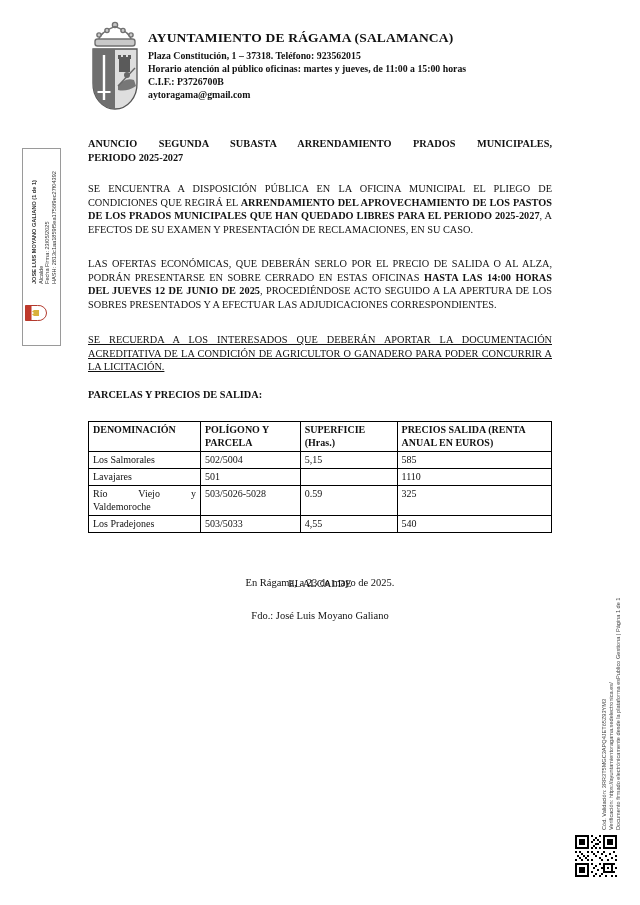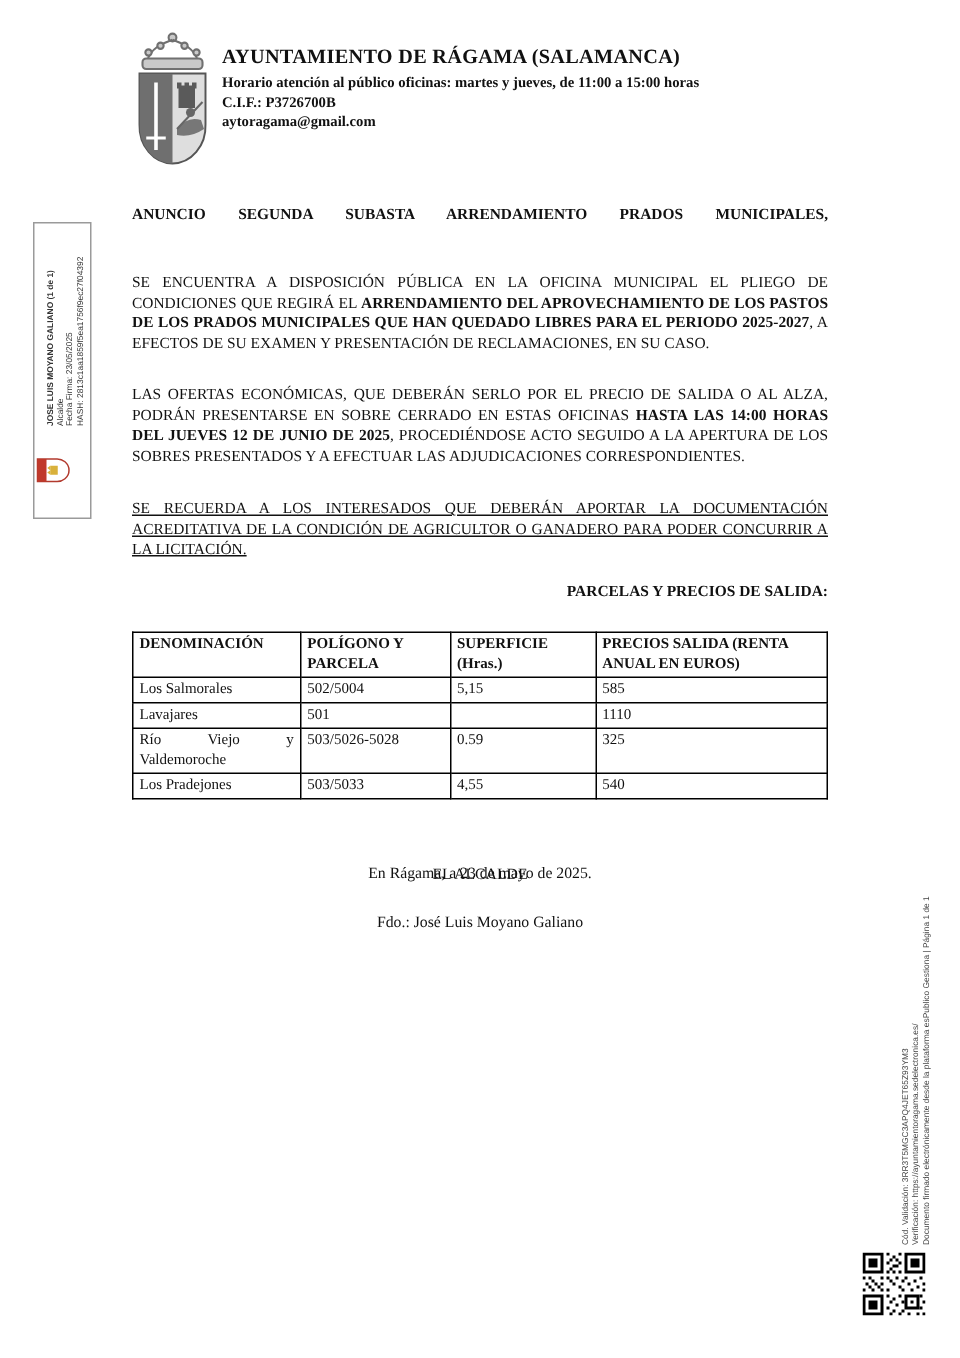--- a/index.html
+++ b/index.html
@@ -18,21 +18,21 @@
 
   
   .content-block { position:absolute; left:88px; width:464px; font-size:10.3px; line-height:13.6px; text-align:justify; }
   .doc-title { top:137px; font-weight:bold; }
   .doc-title .tl1 { display:block; text-align:justify; text-align-last:justify; }
   .doc-title .tl2 { display:block; }
   .para1 { top:182px; }
   .para2 { top:257px; }
   .para3 { top:333px; text-decoration:underline; }
   .bold-seg { font-weight:bold; }
-  .table-heading { top:388px; text-align:right; font-weight:bold; }
+  .table-heading { top:388px; text-align:left; font-weight:bold; }
 
   
   .price-table { position:absolute; left:88px; top:421px; width:464px; border-collapse:collapse; }
   .price-table th, .price-table td {
     border:1px solid #000; font-size:10px; line-height:13px; padding:1px 4px 2px 4px;
     vertical-align:top; text-align:left; font-family:"Liberation Serif","DejaVu Serif",serif;
   }
   .price-table th { font-weight:bold; }
   .price-table td.justify-cell { text-align:justify; text-align-last:auto; }
   .col-denom { width:112px; } .col-poly { width:100px; } .col-sup { width:97px; } .col-price { width:155px; }
@@ -100,27 +100,29 @@
         <rect x="40" y="35" width="3" height="4" fill="#5a5a5a"></rect>
         <path d="M30 66 q7 -9 16 -6 l2 6 q-9 6 -18 4 z" fill="#777777"></path>
         <line x1="30" y1="66" x2="47" y2="48" stroke="#666" stroke-width="1.4"></line>
         <circle cx="39" cy="55" r="3" fill="#666"></circle>
       </g>
     </svg>
   </div>
 
   <div class="header-text">
     <div class="org-name">AYUNTAMIENTO DE RÁGAMA (SALAMANCA)</div>
+    <div class="hline">Plaza Constitución, 1 – 37318. Teléfono: 923562015</div>
     <div class="hline">Horario atención al público oficinas: martes y jueves, de 11:00 a 15:00 horas</div>
     <div class="hline">C.I.F.: P3726700B</div>
     <div class="hline email">aytoragama@gmail.com</div>
   </div>
 
   <div class="content-block doc-title">
     <span class="tl1">ANUNCIO SEGUNDA SUBASTA ARRENDAMIENTO PRADOS MUNICIPALES,</span>
+    <span class="tl2">PERIODO 2025-2027</span>
   </div>
 
   <div class="content-block para1"><span>SE ENCUENTRA A DISPOSICIÓN PÚBLICA EN LA OFICINA MUNICIPAL EL PLIEGO DE CONDICIONES QUE REGIRÁ EL </span><span class="bold-seg">ARRENDAMIENTO DEL APROVECHAMIENTO DE LOS PASTOS DE LOS PRADOS MUNICIPALES QUE HAN QUEDADO LIBRES PARA EL PERIODO 2025-2027</span><span>, A EFECTOS DE SU EXAMEN Y PRESENTACIÓN DE RECLAMACIONES, EN SU CASO.</span></div>
 
   <div class="content-block para2"><span>LAS OFERTAS ECONÓMICAS, QUE DEBERÁN SERLO POR EL PRECIO DE SALIDA O AL ALZA, PODRÁN PRESENTARSE EN SOBRE CERRADO EN ESTAS OFICINAS </span><span class="bold-seg">HASTA LAS 14:00 HORAS DEL JUEVES 12 DE JUNIO DE 2025</span><span>, PROCEDIÉNDOSE ACTO SEGUIDO A LA APERTURA DE LOS SOBRES PRESENTADOS Y A EFECTUAR LAS ADJUDICACIONES CORRESPONDIENTES.</span></div>
 
   <div class="content-block para3">SE RECUERDA A LOS INTERESADOS QUE DEBERÁN APORTAR LA DOCUMENTACIÓN ACREDITATIVA DE LA CONDICIÓN DE AGRICULTOR O GANADERO PARA PODER CONCURRIR A LA LICITACIÓN.</div>
 
   <div class="content-block table-heading">PARCELAS Y PRECIOS DE SALIDA:</div>
 

